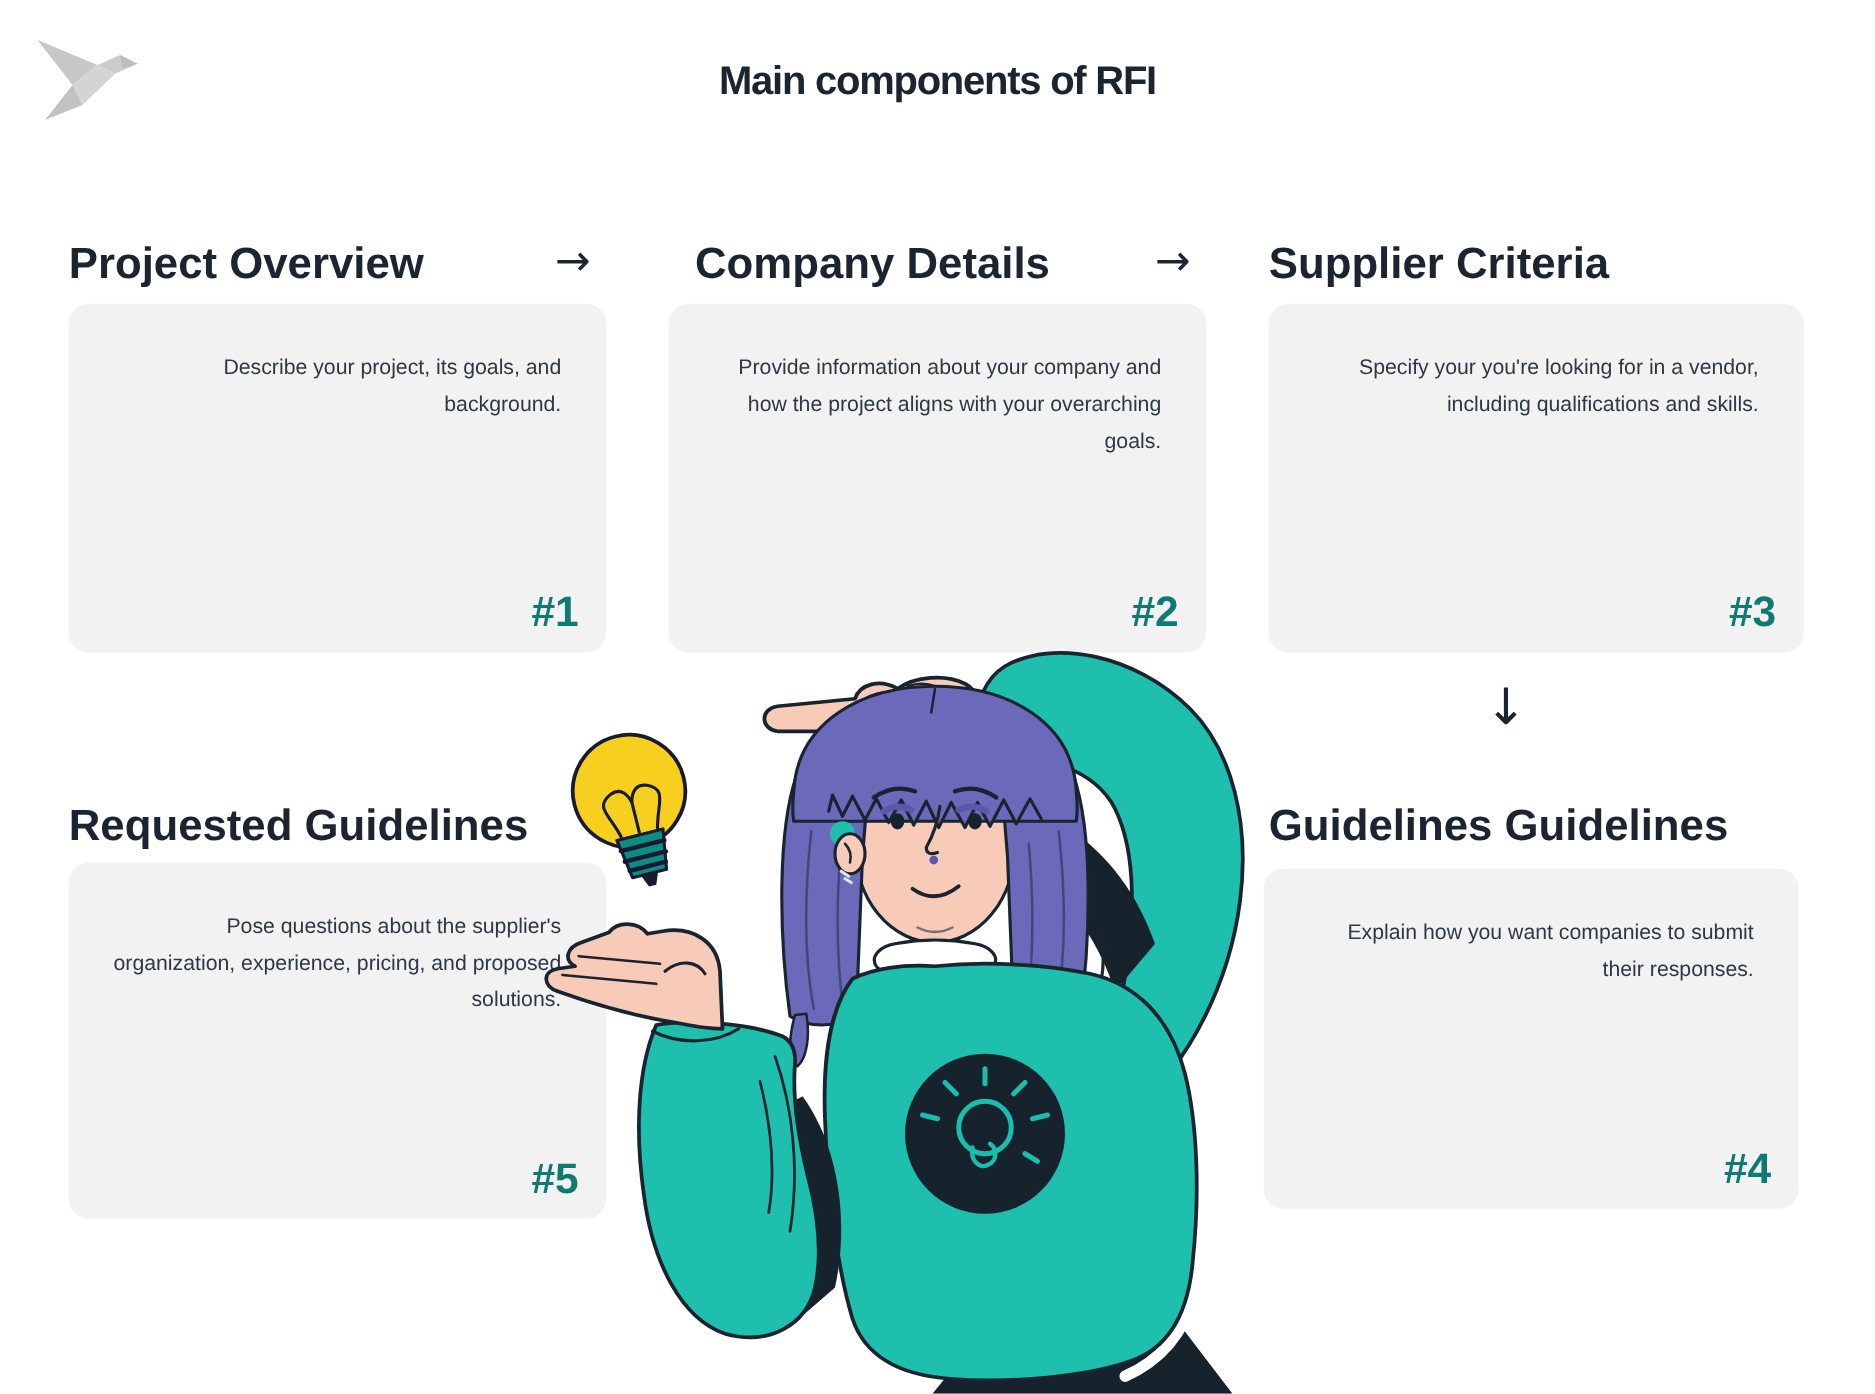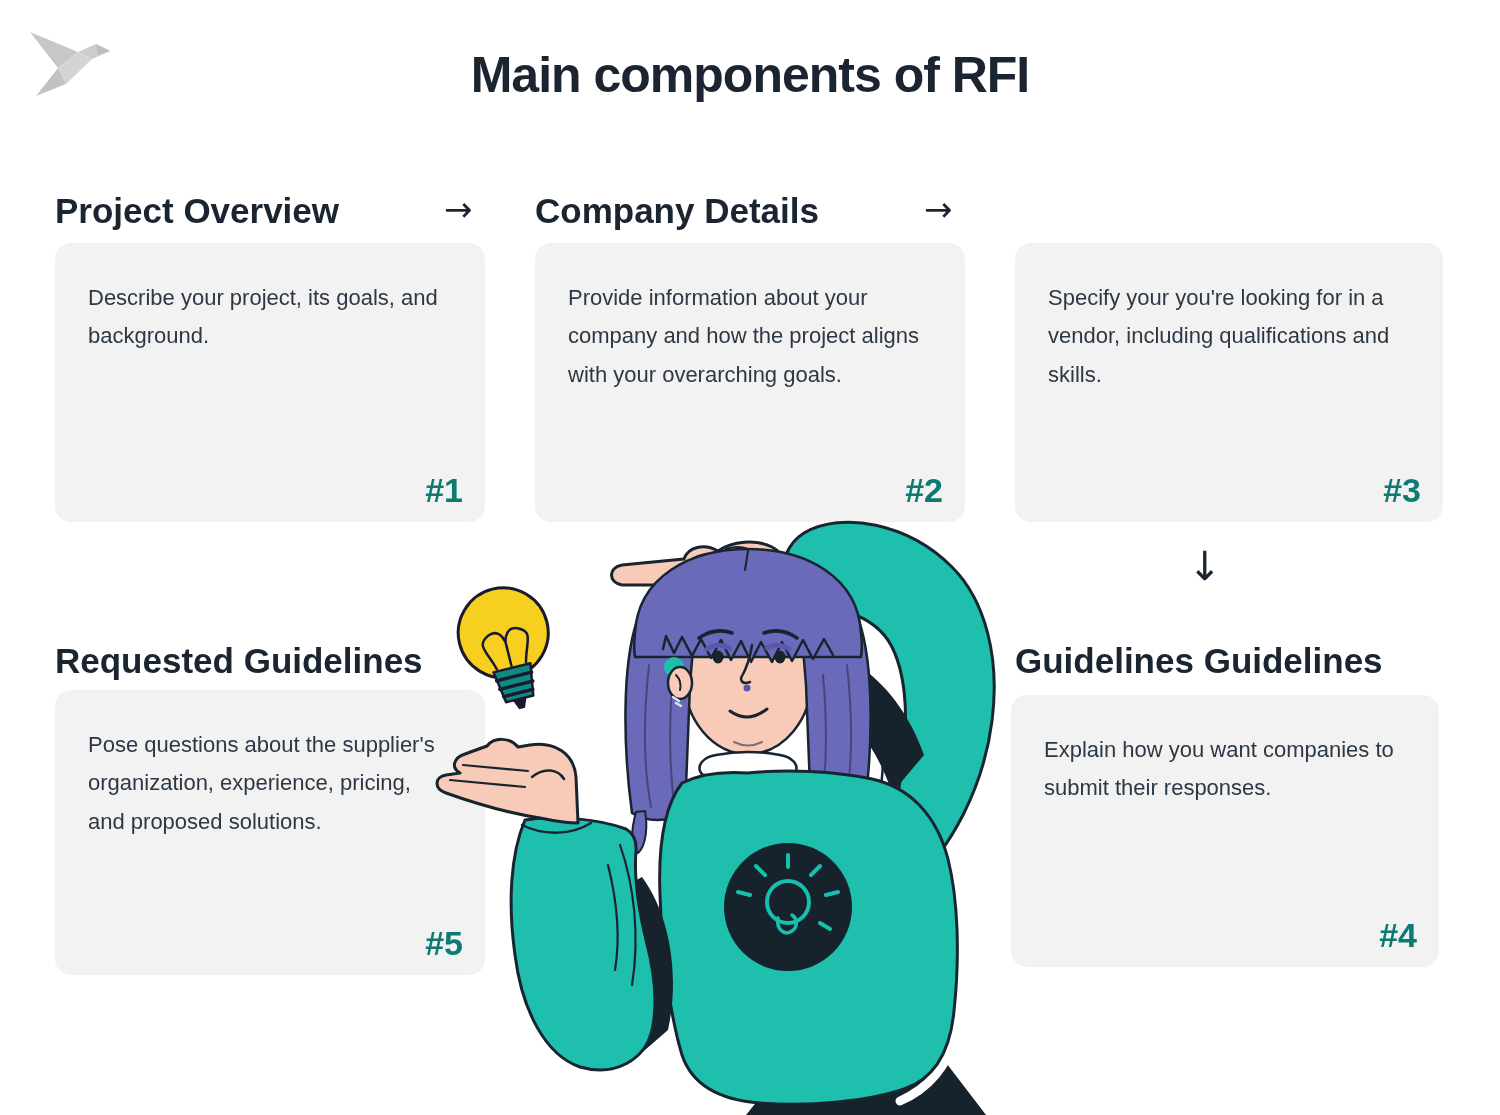--- a/index.html
+++ b/index.html
@@ -1,26 +1,26 @@
 <!DOCTYPE html>
 <html><head>
 <meta charset="utf-8">
 <style>
   html,body{margin:0;padding:0;background:#ffffff;}
   body{width:1500px;height:1115px;position:relative;overflow:hidden;
        font-family:"Liberation Sans","DejaVu Sans",sans-serif;color:#1b2531;}
   .canvas{position:absolute;inset:0;background:#ffffff;}
   .page-title{position:absolute;left:0;right:0;top:46px;text-align:center;
-       font-size:50px;font-weight:800;letter-spacing:-1px;color:#1b2531;}
+       font-size:32px;font-weight:800;letter-spacing:-1px;color:#1b2531;}
   .hdr{position:absolute;font-size:35px;font-weight:800;color:#1b2531;white-space:nowrap;}
   .arrow{position:absolute;font-family:"DejaVu Sans",sans-serif;font-size:34px;
        color:#1b2531;font-weight:400;line-height:1;}
   .card{position:absolute;background:#f2f2f2;border-radius:16px;}
   .card .body{position:absolute;left:33px;right:36px;top:36px;
-       font-size:22px;line-height:1.74;color:#2c3844;}
+       font-size:17px;line-height:1.74;color:#2c3844;text-align:right;}
   .card .num{position:absolute;right:22px;bottom:12px;font-size:34px;
        font-weight:800;color:#0e7a74;}
   svg{display:block;}
   .logo{position:absolute;left:26px;top:24px;}
   .illus{position:absolute;left:430px;top:515px;}
 </style>
 </head>
 <body>
 
 <div class="canvas">
@@ -30,22 +30,23 @@
     <polygon points="52,28 70,20 84,27 66,35" fill="#cccccc"></polygon>
     <polygon points="70,20 84,27 72,31" fill="#bdbdbd"></polygon>
     <polygon points="32,44 52,28 66,35 40,60" fill="#d4d4d4"></polygon>
     <polygon points="40,60 32,44 10,72" fill="#c2c2c2"></polygon>
   </svg>
 
   <div class="page-title">Main components of RFI</div>
 
   <div class="hdr" style="left:55px;top:191px">Project Overview</div>
   <div class="arrow" style="left:444px;top:192px">→</div>
-  <div class="hdr" style="left:535px;top:191px">Company Details</div>
+  <div class="hdr" style="left:556px;top:191px">Company Details</div>
   <div class="arrow" style="left:924px;top:192px">→</div>
+  <div class="hdr" style="left:1015px;top:191px">Supplier Criteria</div>
 
   <div class="card" style="left:55px;top:243px;width:430px;height:279px">
     <div class="body">Describe your project, its goals, and background.</div>
     <div class="num">#1</div>
   </div>
   <div class="card" style="left:535px;top:243px;width:430px;height:279px">
     <div class="body">Provide information about your company and how the project aligns with your overarching goals.</div>
     <div class="num">#2</div>
   </div>
   <div class="card" style="left:1015px;top:243px;width:428px;height:279px">

